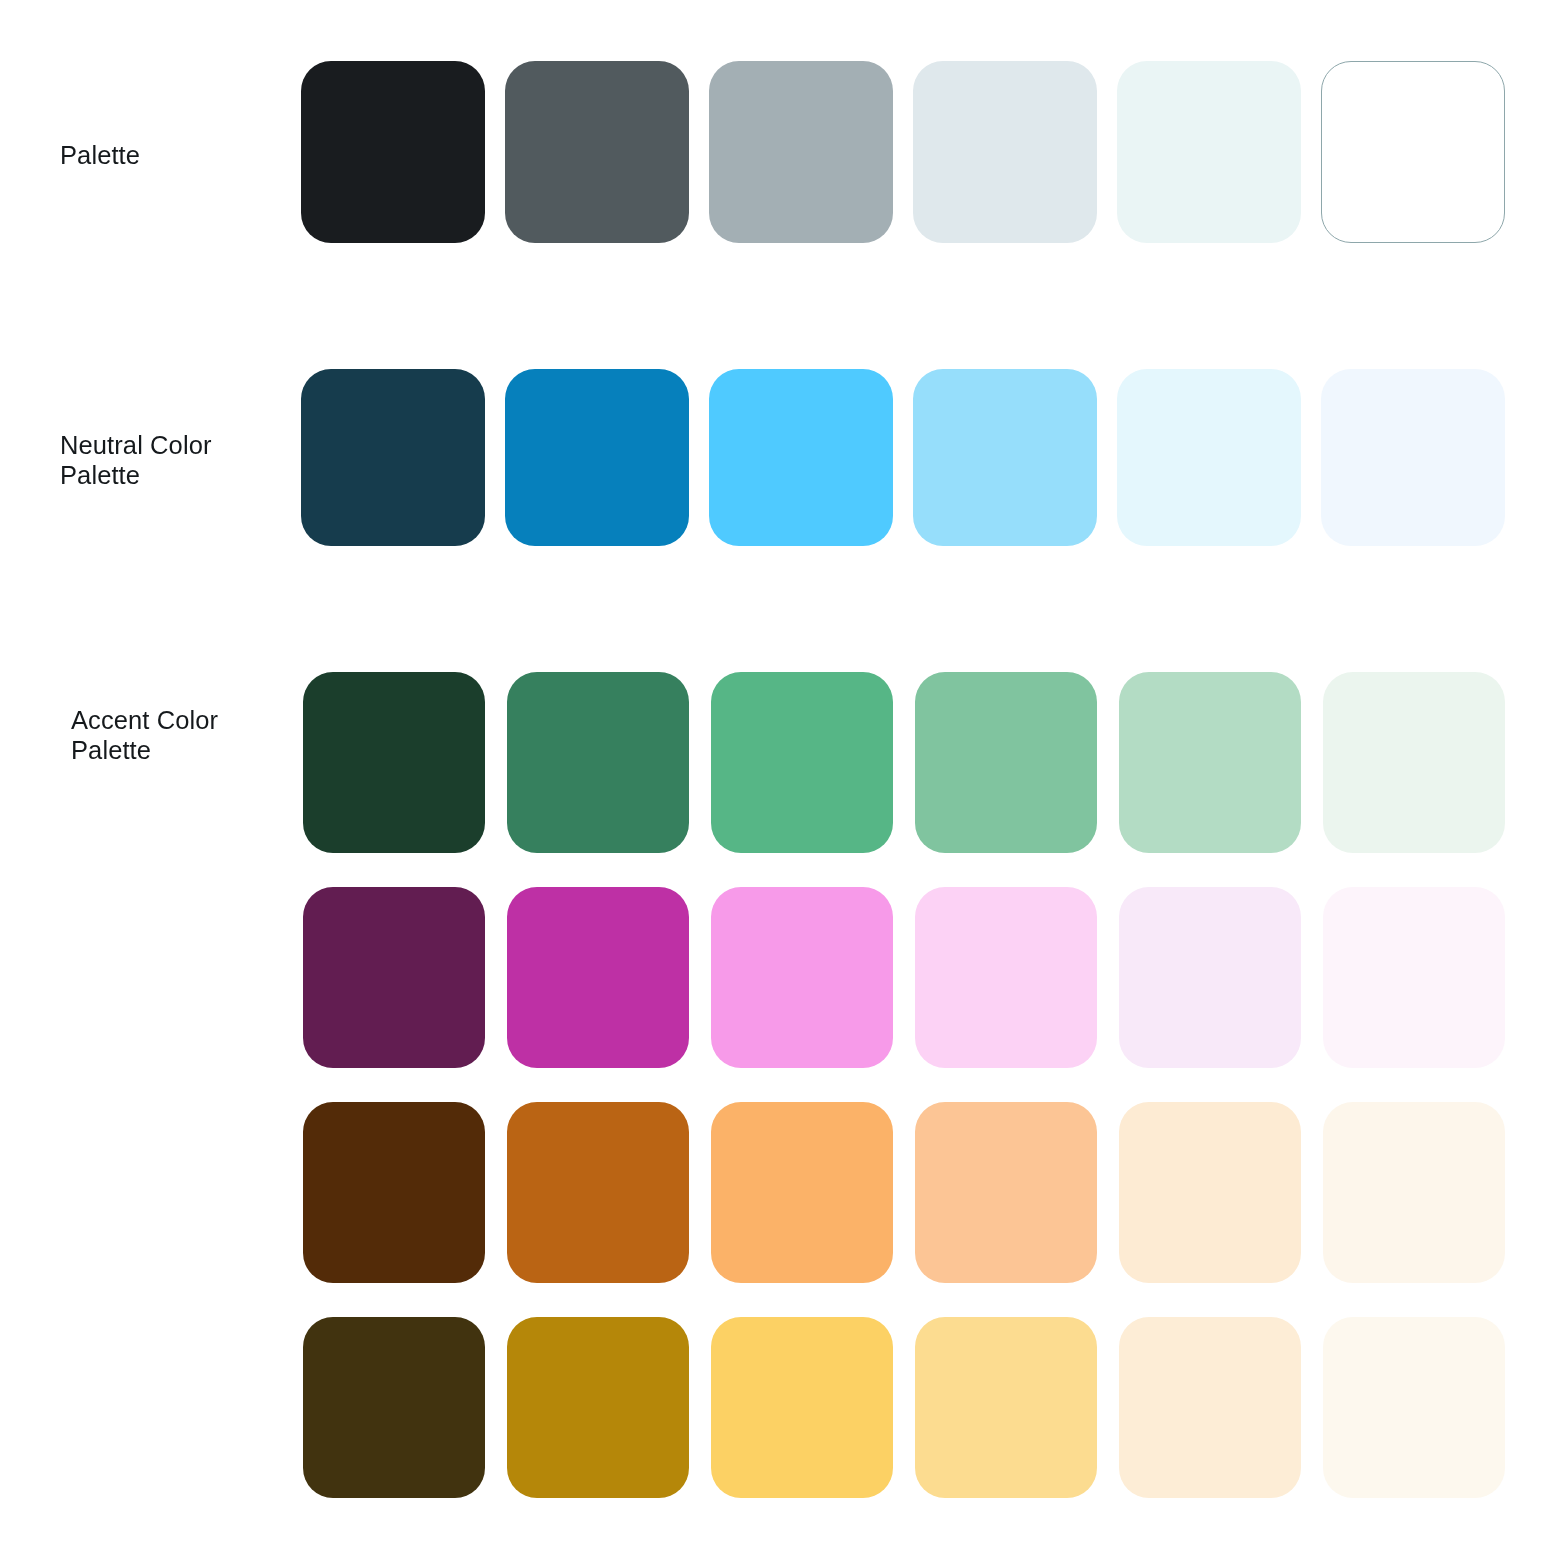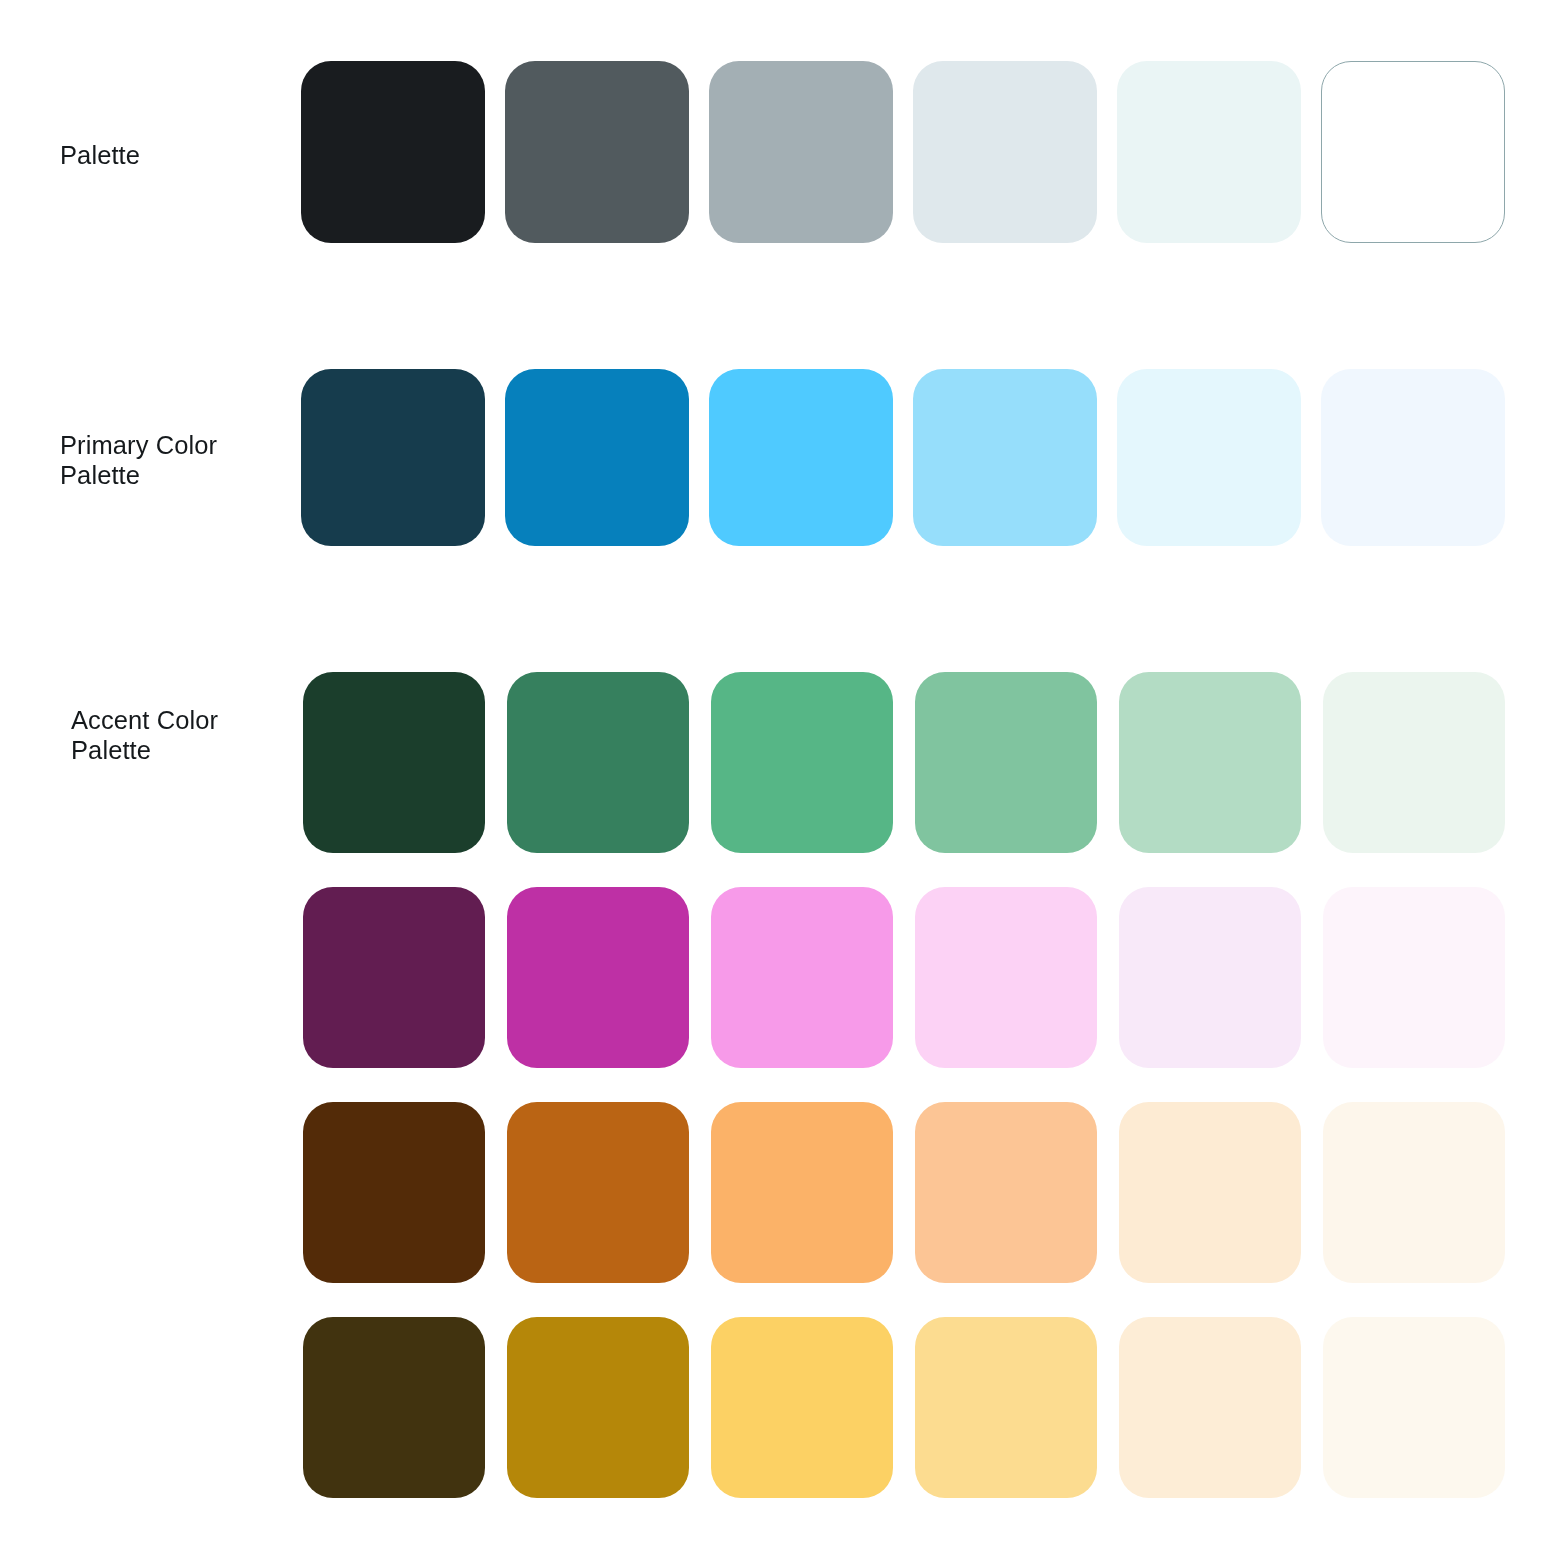--- a/index.html
+++ b/index.html
@@ -94,21 +94,21 @@
       <div class="swatch" title="#191c1f" style="background: rgb(25, 28, 31);"></div>
       <div class="swatch" title="#515a5e" style="background: rgb(81, 90, 94);"></div>
       <div class="swatch" title="#a3afb4" style="background: rgb(163, 175, 180);"></div>
       <div class="swatch" title="#dfe8ec" style="background: rgb(223, 232, 236);"></div>
       <div class="swatch dithered" title="#eaf5f5" style="background: rgb(234, 245, 245); color: rgb(207, 231, 232);"></div>
       <div class="swatch outlined" title="#ffffff" style="background: rgb(255, 255, 255); border-color: rgb(142, 167, 171);"></div>
     </div>
   </section>
 
   <section class="palette-group" id="group-primary">
-    <div class="group-label">Primary Color
+    <div class="group-label">Neutral Color
 Palette</div>
     <div class="swatch-row r0">
       <div class="swatch" title="#163c4d" style="background: rgb(22, 60, 77);"></div>
       <div class="swatch" title="#0680bc" style="background: rgb(6, 128, 188);"></div>
       <div class="swatch" title="#4fcaff" style="background: rgb(79, 202, 255);"></div>
       <div class="swatch" title="#96defb" style="background: rgb(150, 222, 251);"></div>
       <div class="swatch" title="#e4f7fd" style="background: rgb(228, 247, 253);"></div>
       <div class="swatch" title="#f0f7fe" style="background: rgb(240, 247, 254);"></div>
     </div>
   </section>

